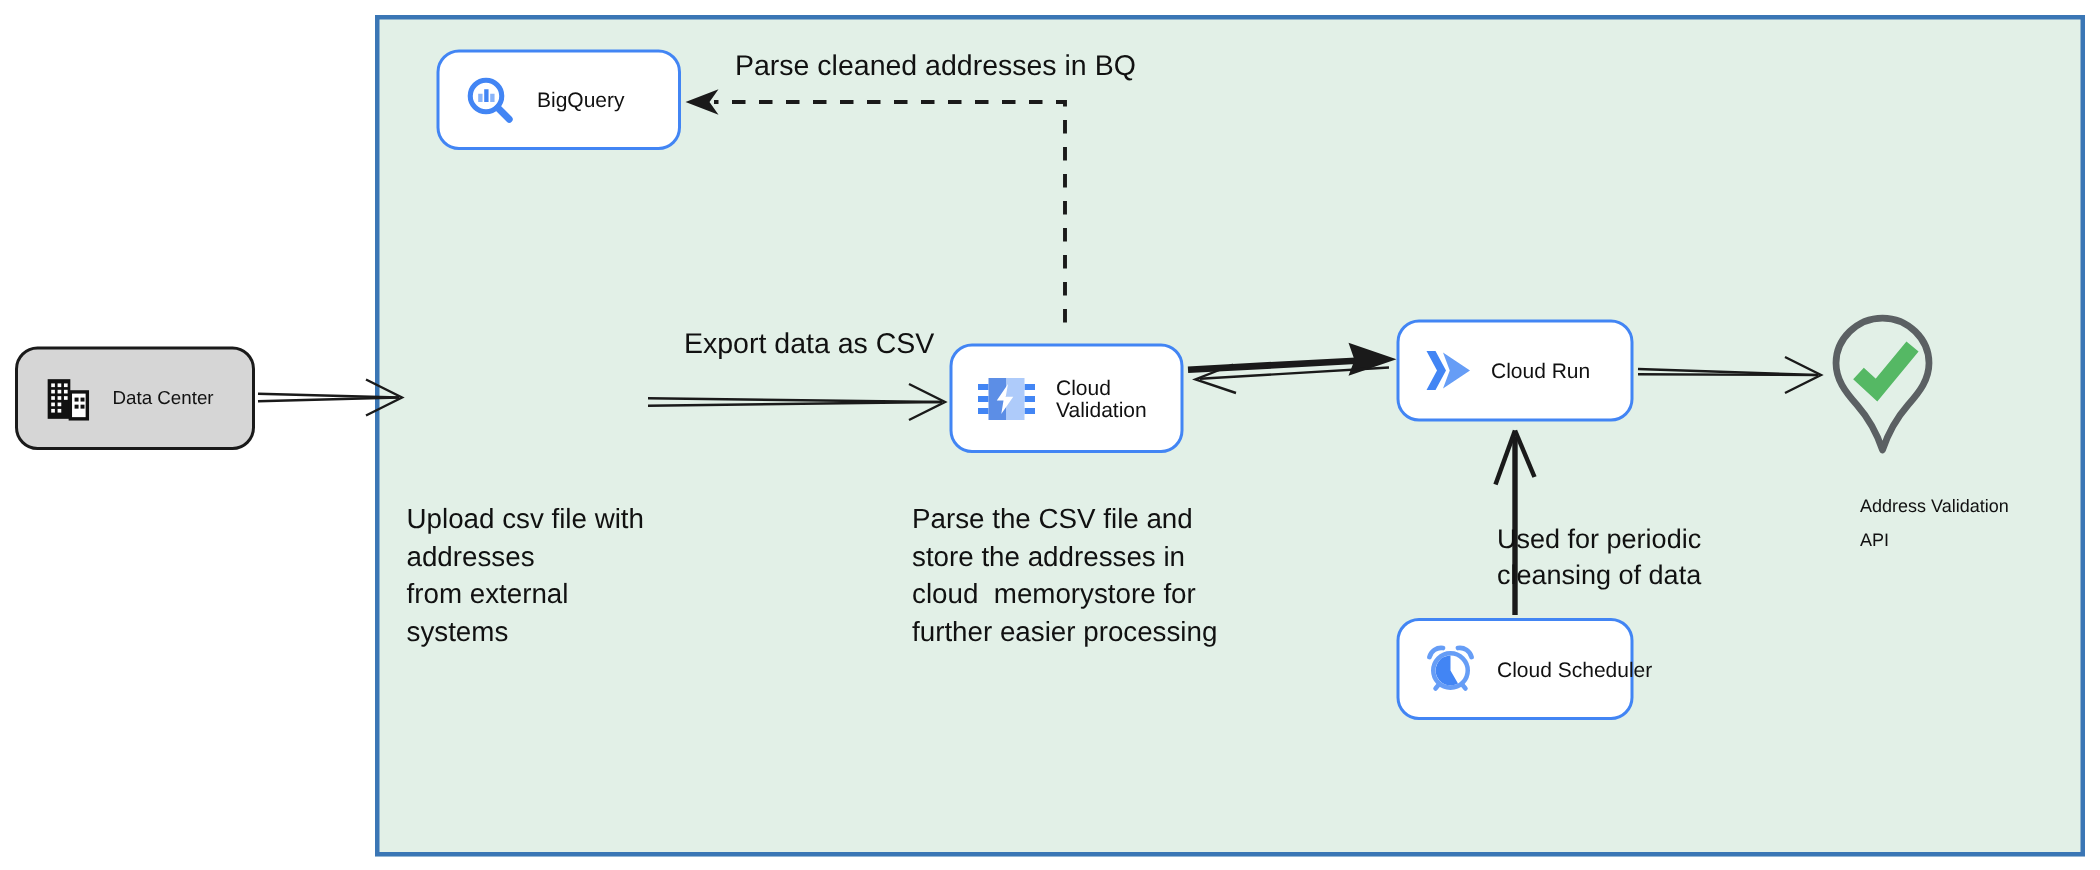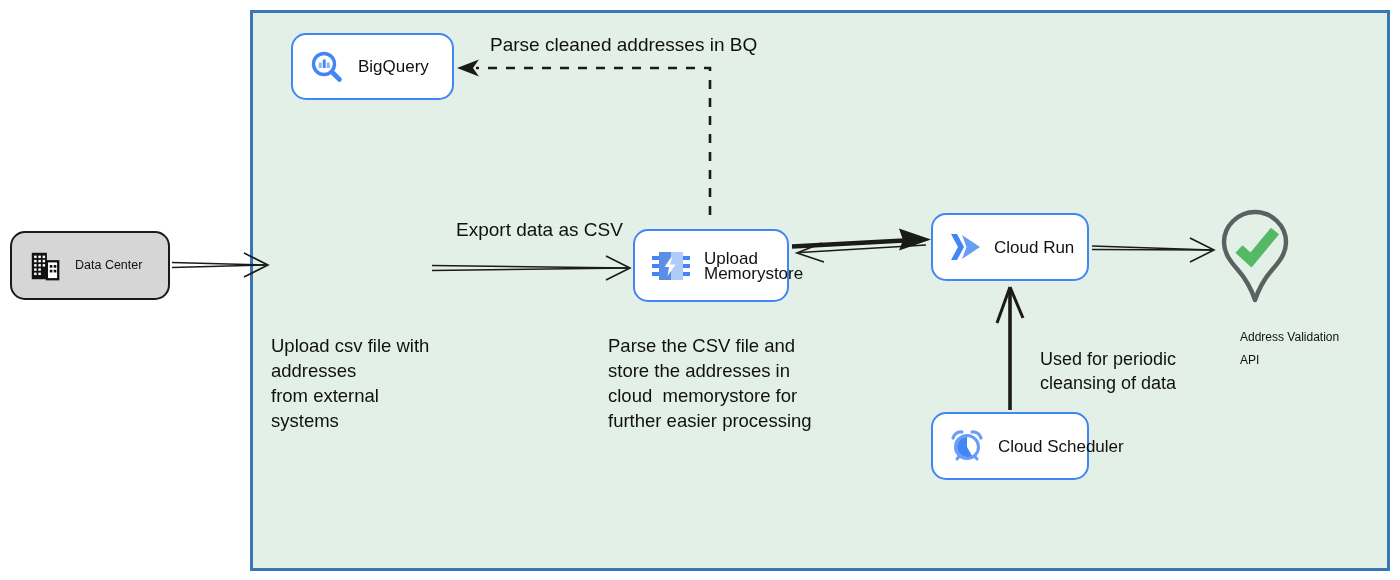--- a/index.html
+++ b/index.html
@@ -17,21 +17,21 @@
   }
   *{margin:0;padding:0;box-sizing:border-box;}
   html,body{width:1400px;height:580px;background:#ffffff;font-family:"Liberation Sans",sans-serif;overflow:hidden;}
   .canvas{position:relative;width:1400px;height:580px;}
   .gcp-container{position:absolute;left:250px;top:10px;width:1140px;height:561px;
     background:var(--container-fill);border:3px solid var(--container-border);z-index:1;}
   .arrow-layer{position:absolute;left:0;top:0;z-index:3;pointer-events:none;}
   .node{position:absolute;display:flex;align-items:center;z-index:4;
     background:var(--node-fill);border:2px solid var(--node-border);border-radius:15px;}
   .node .icon{flex:0 0 auto;margin-left:16px;margin-right:13px;display:flex;align-items:center;}
-  .node .label{font-size:17px;color:var(--ink);line-height:15px;}
+  .node .label{font-size:14px;color:var(--ink);line-height:15px;}
   .dc{background:var(--datacenter-fill);border:2px solid #1a1a1a;}
   .note{position:absolute;z-index:4;color:var(--ink);white-space:pre-wrap;}
   .note-big{font-size:18.5px;line-height:25px;}
   .note-label{font-size:19px;line-height:22px;}
   .pin-wrap{position:absolute;z-index:4;}
 </style>
 </head>
 <body>
 
 <div class="canvas">
@@ -134,21 +134,21 @@
             <rect x="1" y="23" width="7" height="4"></rect>
           <rect x="32" y="7" width="7" height="4"></rect>
             <rect x="32" y="15" width="7" height="4"></rect>
             <rect x="32" y="23" width="7" height="4"></rect>
         </g>
         <rect x="8" y="3" width="12" height="28" fill="#5C8EE6"></rect>
         <rect x="20" y="3" width="12" height="28" fill="#AECBFA"></rect>
         <polygon points="21,7 13.5,18 18,18 16.5,27 24.5,15.5 19.5,15.5" fill="#fff"></polygon>
       </svg>
     </span>
-    <span class="label" style="width:82px;">Upload Memorystore</span>
+    <span class="label" style="width:82px;">Cloud Validation</span>
   </div>
 
   <div class="node" style="left:931px;top:213px;width:158px;height:68px;">
     <span class="icon">
       <svg width="32" height="30" viewBox="0 0 32 30">
         <polygon points="2,2 8,2 15,15 8,28 2,28 9,15" fill="#4285F4"></polygon>
         <polygon points="13,3 31,15 13,27 17.5,15" fill="#669DF6"></polygon>
       </svg>
     </span>
     <span class="label" style="white-space:nowrap;text-align:right;">Cloud Run</span>
@@ -184,16 +184,16 @@
   <div class="note note-big" style="left:608px;top:333px;">Parse the CSV file and
 store the addresses in
 cloud  memorystore for
 further easier processing</div>
 
   <div class="note note-big" style="left:271px;top:333px;">Upload csv file with
 addresses
 from external
 systems</div>
 
-  <div class="note" style="left:1040px;top:347px;font-size:18px;line-height:24px;text-align:right;">Used for periodic
+  <div class="note" style="left:998px;top:347px;font-size:18px;line-height:24px;text-align:right;">Used for periodic
 cleansing of data</div>
 
 </div>
 
 </body></html>

